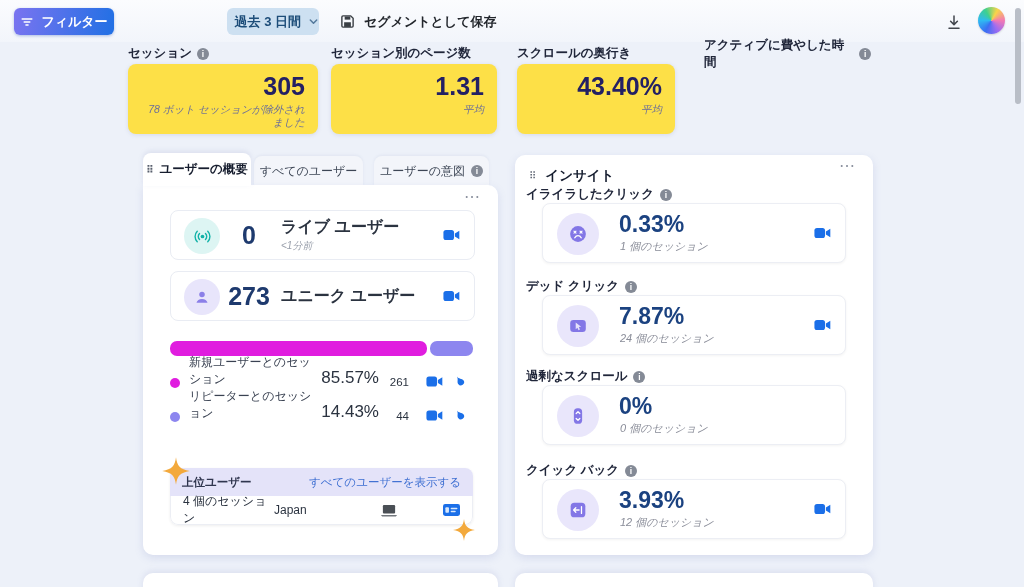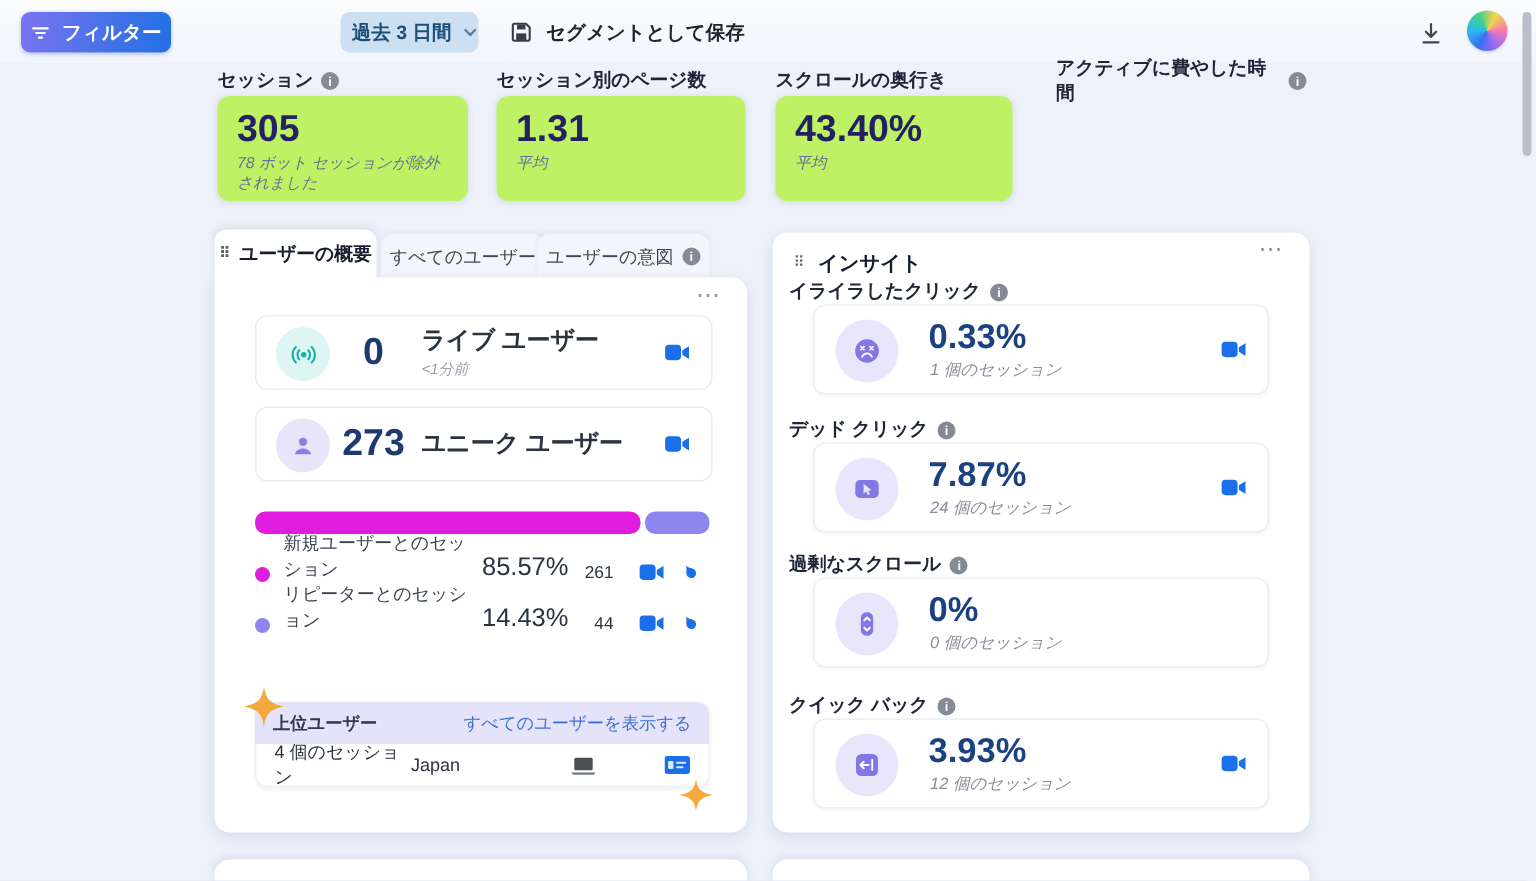--- a/index.html
+++ b/index.html
@@ -31,33 +31,33 @@
   .scroll-thumb{ position:absolute; right:3px; top:8px; width:6px; height:96px;
     background:#b9bec7; border-radius:3px; z-index:20; }
   .info{ display:inline-flex; width:12px; height:12px; border-radius:50%; background:#848a96;
     color:#fff; font-size:8.5px; font-weight:bold; align-items:center; justify-content:center;
     font-style:normal; cursor:pointer; }
   .info::before{ content:"i"; }
   
   .metric{ position:absolute; top:45px; }
   .metric-label{ display:flex; align-items:center; gap:5px; height:17px;
     font-size:12.5px; font-weight:bold; color:#20263a; }
-  .metric-card{ margin-top:2px; background:#bef264; border-radius:8px; height:70px;
-    box-shadow:0 1px 4px rgba(120,130,180,.20); padding:8px 13px; }
+  .metric-card{ margin-top:2px; background:#fde047; border-radius:8px; height:70px;
+    box-shadow:0 1px 4px rgba(120,130,180,.20); padding:8px 13px;text-align:right; }
   .metric-value{ font-size:25px; font-weight:bold; color:#232064; line-height:1.15; }
   .metric-sub{ font-size:10.5px; font-style:italic; color:#6b6e99; margin-top:2px; line-height:1.3; }
   
   .tab{ position:absolute; border-radius:8px 8px 0 0; display:flex; align-items:center;
     justify-content:center; gap:6px; cursor:pointer; }
   .tab-active{ left:143px; top:153px; width:108px; height:33px; background:#fff; z-index:3;
     font-size:12.5px; font-weight:bold; color:#161d2e; box-shadow:0 -2px 5px rgba(120,130,180,.15); }
   .tab-idle{ top:156px; height:30px; background:#f3f5fa; font-size:12px; color:#3d4655;
     box-shadow:0 -1px 3px rgba(120,130,180,.10); }
   .tab2{ left:254px; width:109px; }
-  .tab3{ left:358px; width:115px; }
+  .tab3{ left:374px; width:115px; }
   .handle{ font-size:10px; color:#59606e; cursor:grab; line-height:1; }
   .more{ font-size:16px; color:#8d93a0; letter-spacing:2px; cursor:pointer; background:none; border:none; }
   
   .users-panel{ position:absolute; left:143px; top:185px; width:355px; height:370px;
     background:#fff; border-radius:0 10px 10px 10px; box-shadow:0 3px 9px rgba(110,120,190,.18); z-index:2; }
   .users-more{ position:absolute; top:2px; right:16px; }
   .stat-card{ position:absolute; left:27px; width:305px; height:50px;
     border:1px solid #e9ecf3; border-radius:8px; background:#fff; }
   .stat-live{ top:25px; } .stat-unique{ top:86px; }
   .icon-circle{ position:absolute; left:13px; top:7px; width:36px; height:36px; border-radius:50%;
@@ -154,21 +154,21 @@
             <path d="M8 2v8.2M4.6 7.2L8 10.6l3.4-3.4" stroke="#42464d" stroke-width="1.5" fill="none" stroke-linecap="round" stroke-linejoin="round"></path>
             <path d="M3 14.2h10" stroke="#42464d" stroke-width="1.5" stroke-linecap="round"></path>
           </svg>
       </span>
     </button>
     <div class="copilot"></div>
   </div>
 
   <div class="scroll-thumb"></div>
 
-  <div class="metric" style="left:145px;width:167px;">
+  <div class="metric" style="left:128px;width:190px;">
     <div class="metric-label">
       <span>セッション</span>
       <span class="info"></span>
     </div>
     <div class="metric-card">
       <div class="metric-value">305</div>
       <div class="metric-sub">78 ボット セッションが除外されました</div>
     </div>
   </div>
 

